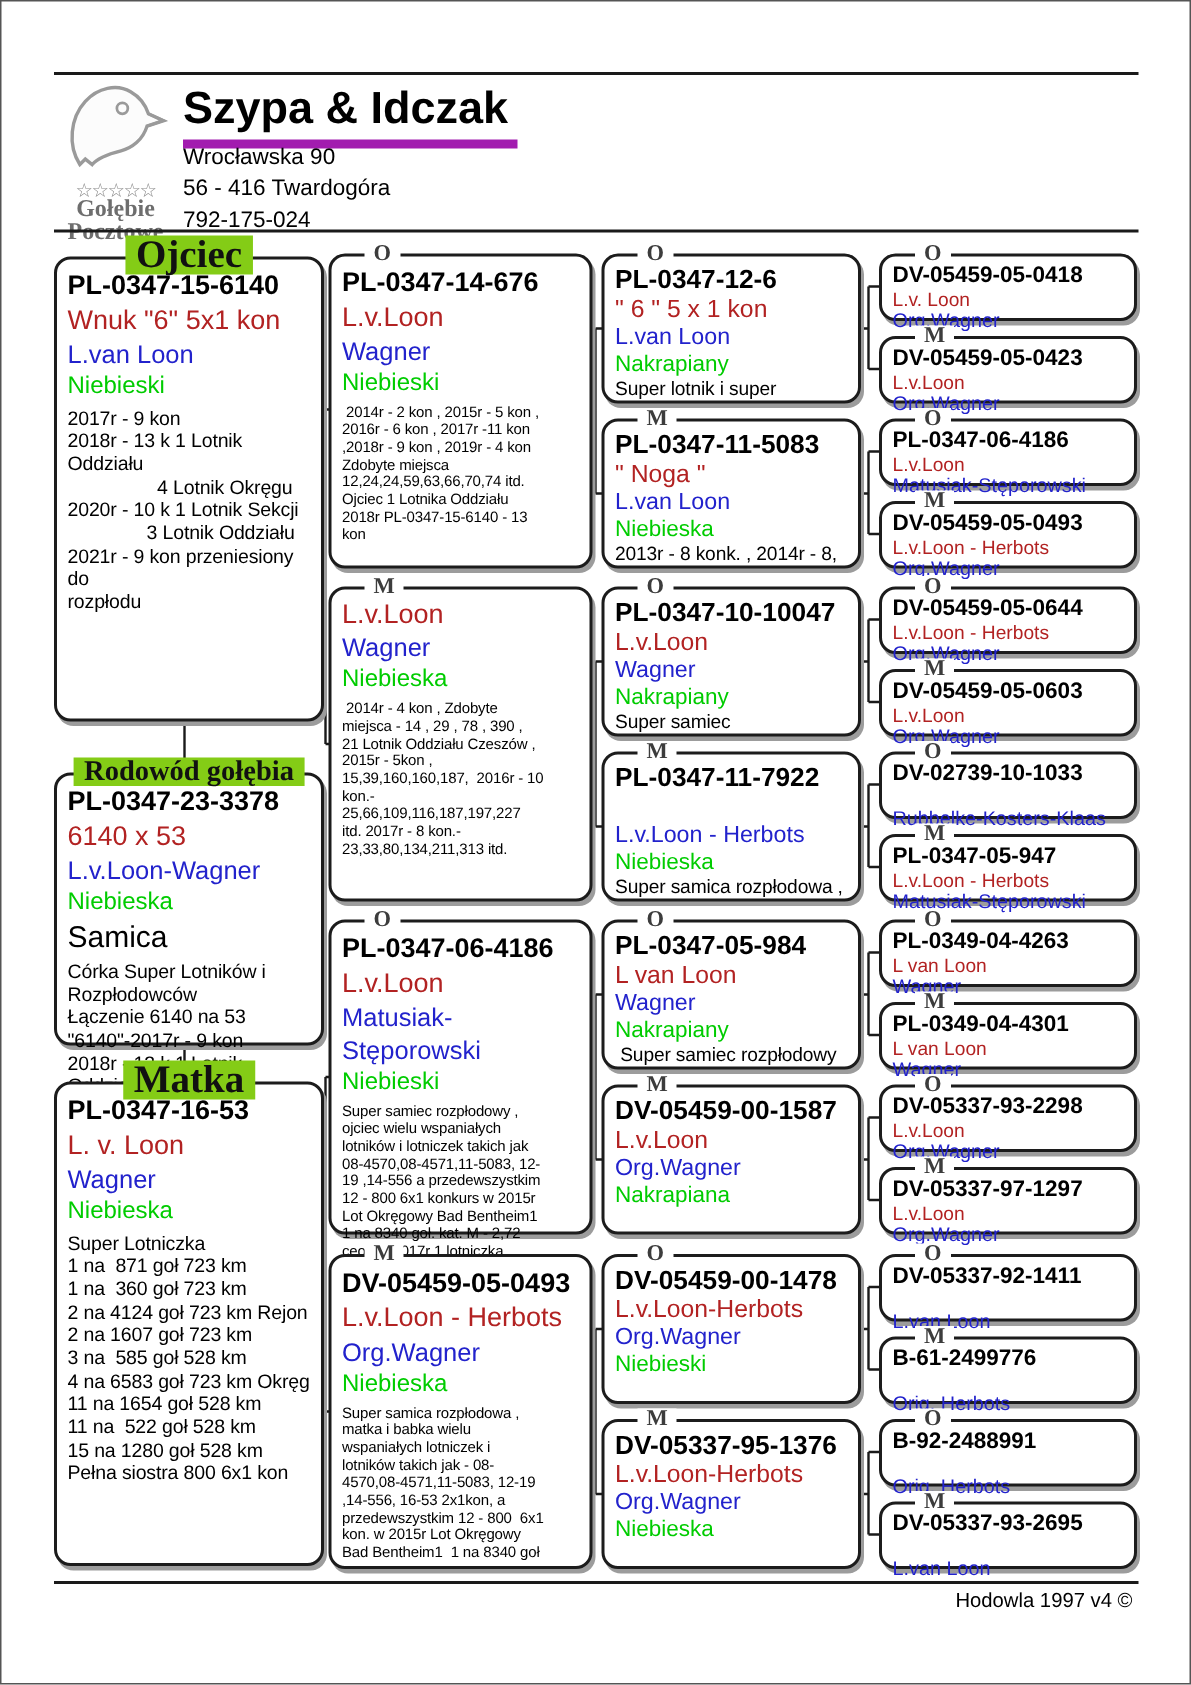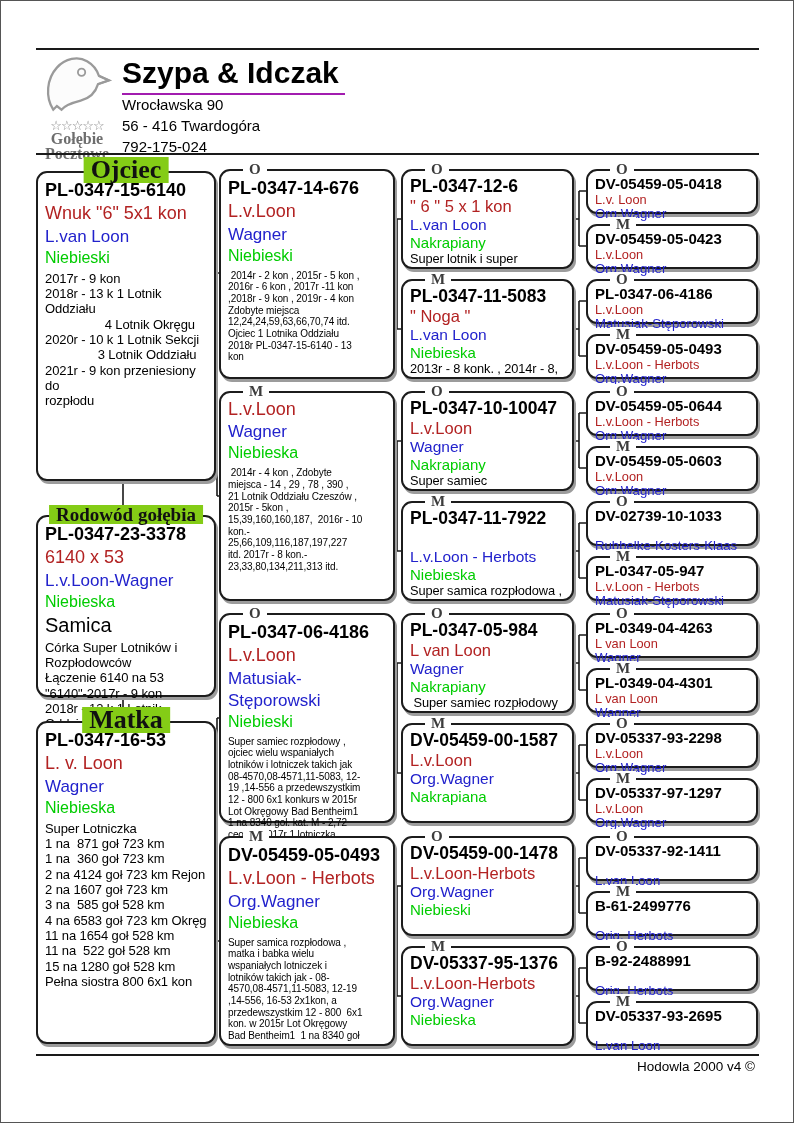--- a/index.html
+++ b/index.html
@@ -7,21 +7,21 @@
     position:relative;width:794px;height:1123px;
     font-family:"Liberation Sans",sans-serif;color:#000;
     border:1px solid #555;box-sizing:border-box;overflow:hidden;
   }
   .rule{position:absolute;left:35px;width:723px;border-top:2px solid #1a1a1a;}
   
   #logo{position:absolute;left:36px;top:52px;width:80px;text-align:center;}
   #logo .stars{font-size:13px;color:#8a8a8a;letter-spacing:-1px;line-height:10px;}
   #logo .lg{font-family:"Liberation Serif",serif;font-weight:bold;color:#6e6e6e;font-size:16px;line-height:15px;}
   #page-title{position:absolute;left:121px;top:55px;font-size:30px;font-weight:bold;
-    border-bottom:2px solid #a21caf;padding:0 6px 3px 0;}
+    border-bottom:6px solid #a21caf;padding:0 6px 3px 0;}
   .addr{position:absolute;left:121px;font-size:15px;}
   #footer-text{position:absolute;right:38px;top:1058px;font-size:13.5px;}
   
   .box{position:absolute;box-sizing:border-box;background:#fff;border:2px solid #1c1c1c;
     border-radius:11px;box-shadow:2px 3px 0 #9c9c9c;padding:5px 6px 0 7px;}
   .box-title{position:absolute;top:-17px;left:50%;transform:translateX(-50%);
     background:#84cc16;padding:0 7px;font-family:"Liberation Serif",serif;font-weight:bold;
     color:#111;white-space:nowrap;line-height:1;}
   .gen{position:absolute;top:-9px;left:22px;background:#fff;padding:0 6px;
     font-family:"Liberation Serif",serif;font-weight:bold;font-size:15px;color:#3c3c3c;line-height:1;}
@@ -339,13 +339,13 @@
     </div>
     <div class="box c4" style="left: 585px; top: 1000px; width: 172px; height: 45px;">
       <span class="gen">M</span>
       <div class="ring">DV-05337-93-2695</div>
       <div class="nm"></div>
       <div class="strain">L.van Loon</div>
     </div>
   </div>
 
 <div class="rule" style="top:1053px"></div>
-<div id="footer-text">Hodowla 2000 v4 ©</div>
+<div id="footer-text">Hodowla 1997 v4 ©</div>
 
 </body></html>

